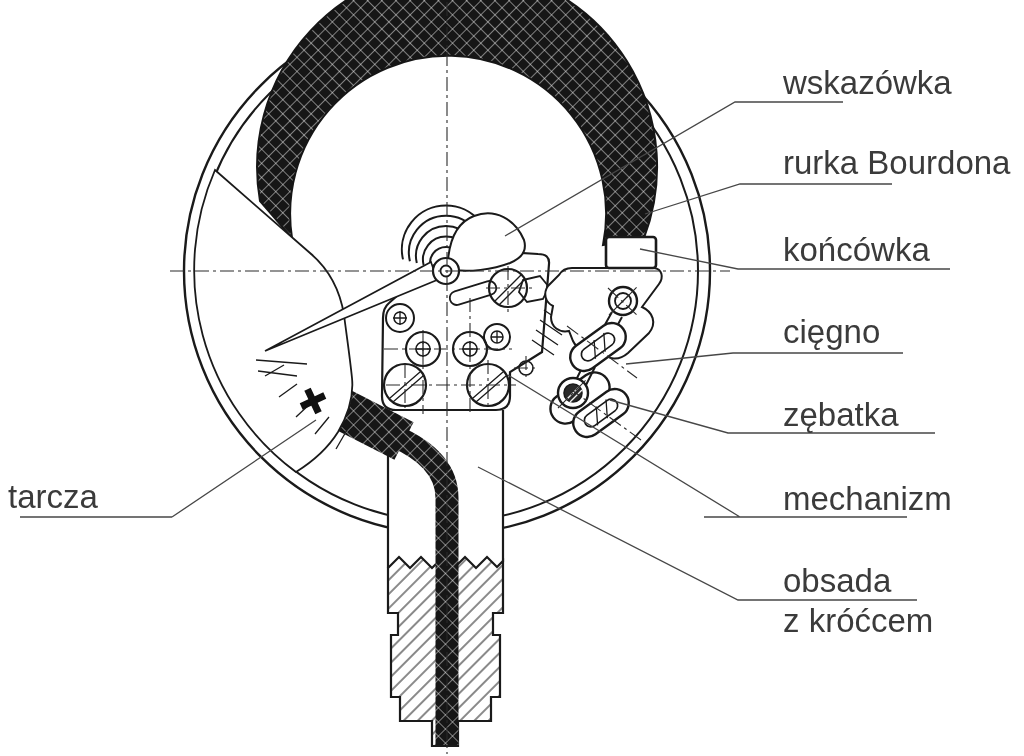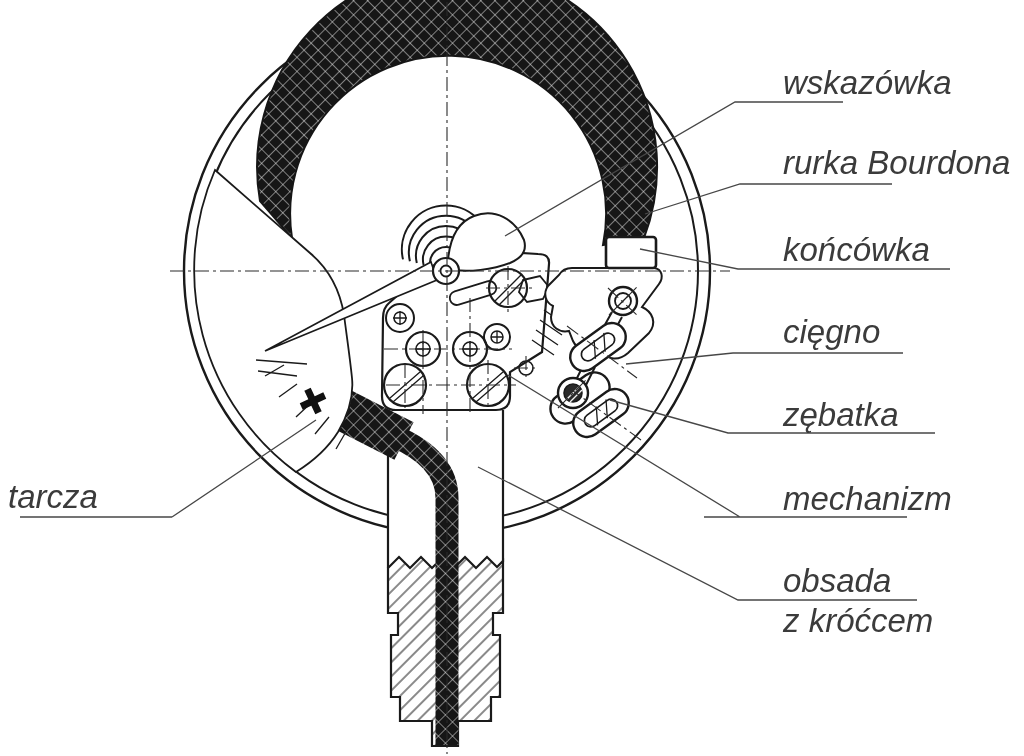--- a/index.html
+++ b/index.html
@@ -1,17 +1,17 @@
 <!DOCTYPE html>
 <html><head>
 <meta charset="utf-8">
 <style>
   html,body{margin:0;padding:0;background:#ffffff;}
   body{width:1024px;height:756px;overflow:hidden;}
-  .stage{position:relative;width:902px;height:756px;background:#fff;font-style:italic;}
+  .stage{position:relative;width:902px;height:756px;background:#fff;}
   svg{display:block;}
   .lbl{font-family:"Liberation Sans","DejaVu Sans",sans-serif;font-size:33px;fill:#3b3b3b;}
   .ink{stroke:#1a1a1a;fill:none;}
   .leader{stroke:#474747;stroke-width:1.3;fill:none;}
   .cl{stroke:#2b2b2b;stroke-width:1.1;fill:none;stroke-dasharray:14 4 3 4;}
   .thin{stroke:#1a1a1a;stroke-width:1.3;fill:none;}
 </style>
 </head>
 <body>
 

